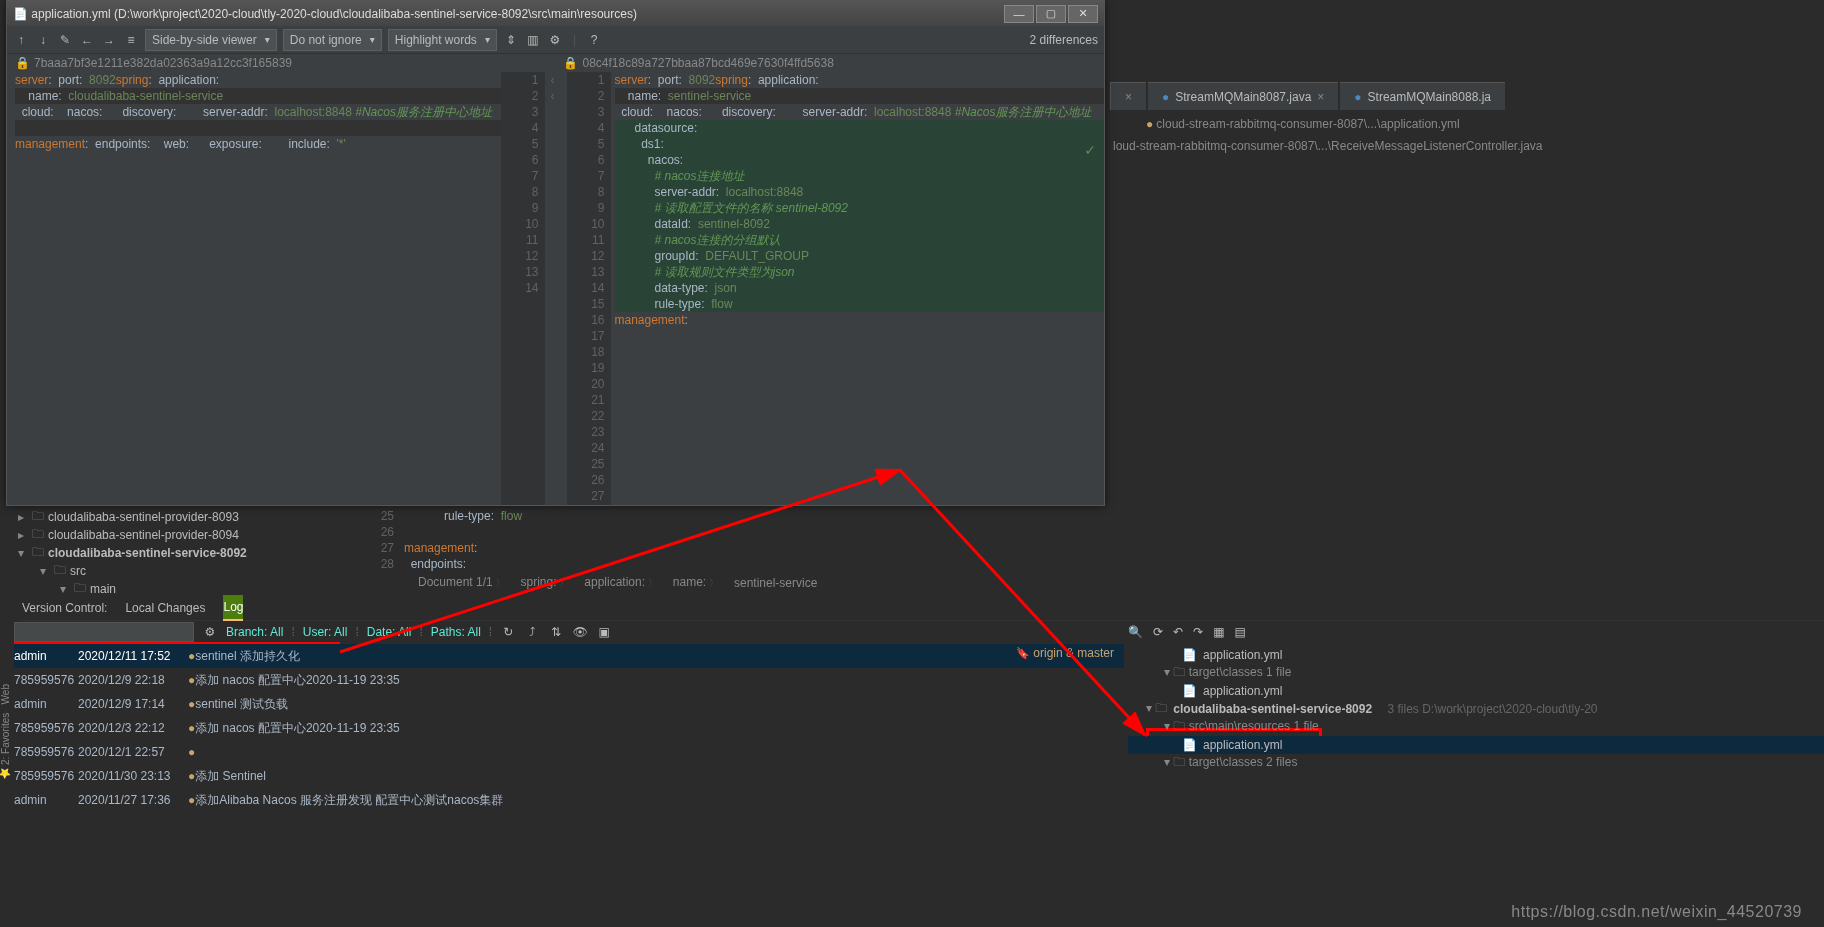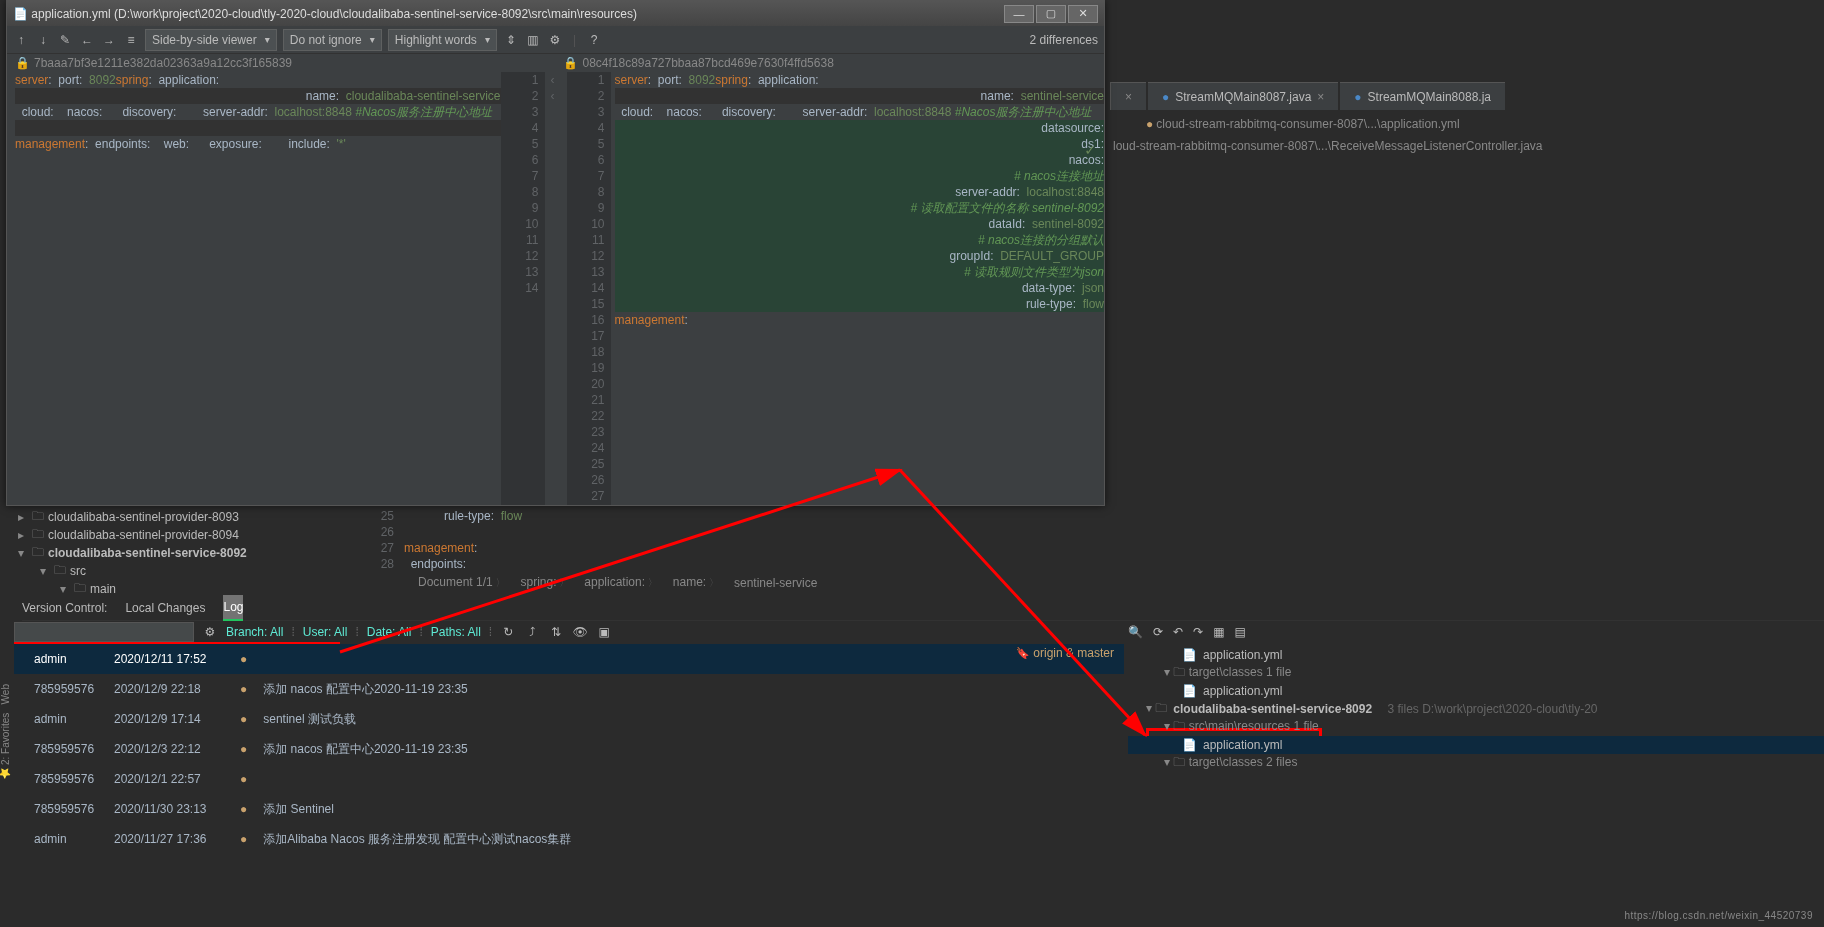--- a/index.html
+++ b/index.html
@@ -14,21 +14,21 @@
   .combo:after { content:"▾"; font-size:10px; margin-left:4px; }
   .diffcnt { margin-left:auto; color:#bbb; }
   .hashbar { height:18px; display:flex; }
   .hashbar > div { flex:1; padding-left:8px; color:#888; font-size:11px; display:flex; align-items:center; gap:4px; }
   .diffbody { display:flex; height:calc(100% - 71px); }
   .pane { flex:1; overflow:hidden; position:relative; }
   .pane.left .ed { padding-left:8px; }
   .gut { width:44px; background:#313335; text-align:right; color:#606366; font-family:Consolas,monospace; font-size:12px; line-height:16px; padding-right:6px; float:left; }
   .gut.mid { background:#3c3f41; text-align:center; width:22px; }
   .ed { font-family:Consolas,monospace; font-size:13px; line-height:16px; white-space:pre; padding-left:4px; }
-  .ed .ln { height:16px;text-align:right; }
+  .ed .ln { height:16px; }
   .k-key { color:#cc7832; }
   .k-val { color:#6a8759; }
   .k-cmt { color:#629755; font-style:italic; }
   .gre { background:#294436; display:block; }
   .hl { background:#323232; display:block; }
   .red-box { position:absolute; border:3px solid #f00; pointer-events:none; }
 
   .bg-ide { position:absolute; left:0; top:0; width:1824px; height:927px; }
   .bg-tabs { position:absolute; left:1110px; top:82px; height:28px; display:flex; gap:2px; }
   .bg-tab { background:#3c3f41; color:#bbb; padding:4px 14px; display:flex; align-items:center; gap:6px; border-top:1px solid #555; }
@@ -39,39 +39,39 @@
   .bg-tree { position:absolute; left:18px; top:508px; width:340px; font-size:12px; color:#bbb; }
   .bg-tree .row { height:18px; display:flex; align-items:center; gap:4px; }
   .bg-tree .arr { width:10px; color:#888; }
   .bg-tree .fop { color:#888; }
   .bg-ed-under { position:absolute; left:360px; top:508px; font-family:Consolas,monospace; font-size:13px; line-height:16px; display:flex; }
   .bg-ed-under .g { width:40px; text-align:right; padding-right:6px; color:#606366; }
   .breadcrumb { position:absolute; left:418px; top:575px; color:#888; font-size:11px; display:flex; gap:15px; align-items:center; }
   .breadcrumb span:not(:last-child):after { content:" 〉"; color:#555; font-size:10px; }
 
   .vcs-tabs { position:absolute; left:22px; top:595px; height:26px; display:flex; gap:18px; align-items:center; color:#bbb; border-bottom:1px solid #323232; width:1810px; z-index:10;}
-  .vcs-tabs .t.active { color:#fff; border-bottom:2px solid #22c55e; height:26px; display:flex; align-items:center; background:#737373;}
+  .vcs-tabs .t.active { color:#fff; border-bottom:2px solid #fdba74; height:26px; display:flex; align-items:center; background:#4d7c0f;}
   .vcs-tool { position:absolute; left:14px; top:620px; width:1110px; height:24px; display:flex; align-items:center;gap:8px; z-index:10;}
   .vcs-tool input { background:#45494a; border:1px solid #555; color:#bbb; height:20px; width:180px; padding:0 6px; }
   .vcs-tool .lbl { color:#5eead4; }
   .commits { position:absolute; left:14px; top:644px; width:1110px; z-index:10;}
-  .commits .crow { height:30px; display:flex; align-items:center; gap:16px; padding-left:20px;}
+  .commits .crow { height:24px; display:flex; align-items:center; padding-left:0;}
   .commits .crow:nth-child(1){background:#0d293e; color:#fff;}
   .commits .au{width:64px;}
   .commits .dt{width:110px;}
   .commits .msg{flex:1; color:#a9b7c6;}
   .vcs-right { position:absolute; left:1128px; top:620px; width:696px; z-index:10;}
   .vcs-rtool { height:24px; display:flex; align-items:center; gap:10px; color:#bbb; }
   .vcs-files{margin-top:2px;}
   .vcs-files .fr{height:18px; display:flex; align-items:center; padding-left:18px; gap:6px; color:#bbb;}
   .vcs-files .fr.sel{background:#0d293e;}
   .vcs-files .fr.sub{padding-left:54px;}
   .orig-master { position:absolute; right:710px; top:646px; color:#c9a26d; font-size:11px; z-index:15;}
   .side-label { position:absolute; left:0; top:610px; writing-mode:vertical-rl; transform:rotate(180deg); color:#888; font-size:10px; height:170px; }
-  .watermark { position:absolute; right:11px; bottom:6px; color:#888; font-size:10px; letter-spacing:.5px;}
+  .watermark { position:absolute; right:22px; bottom:6px; color:#888; font-size:16px; letter-spacing:.5px;}
   .arrow-svg { position:absolute; left:0; top:0; width:1824px; height:927px; pointer-events:none; z-index:90;}
   .green-check { position:absolute; right:8px; top:70px; color:#6a8759; font-size:14px; }
 </style>
 </head>
 <body>
 
 <div class="bg-ide">
   <div class="bg-tabs">
     <div class="bg-tab" style="border-left:1px solid #555">
         <span style="color:#888">×</span>
@@ -157,20 +157,21 @@
     <span class="ticon">⤴</span>
     <span class="ticon">⇅</span>
     <span class="ticon">👁</span>
     <span class="ticon">▣</span>
   </div>
   <div class="commits" id="commits">
       <div class="crow">
         <span class="au">admin</span>
         <span class="dt">2020/12/11 17:52</span>
         <span style="color:#c9a26d">●</span>
+        <span class="msg">sentinel 添加持久化</span>
       </div>
       <div class="crow">
         <span class="au">785959576</span>
         <span class="dt">2020/12/9 22:18</span>
         <span style="color:#c9a26d">●</span>
         <span class="msg">添加 nacos 配置中心2020-11-19 23:35</span>
       </div>
       <div class="crow">
         <span class="au">admin</span>
         <span class="dt">2020/12/9 17:14</span>

